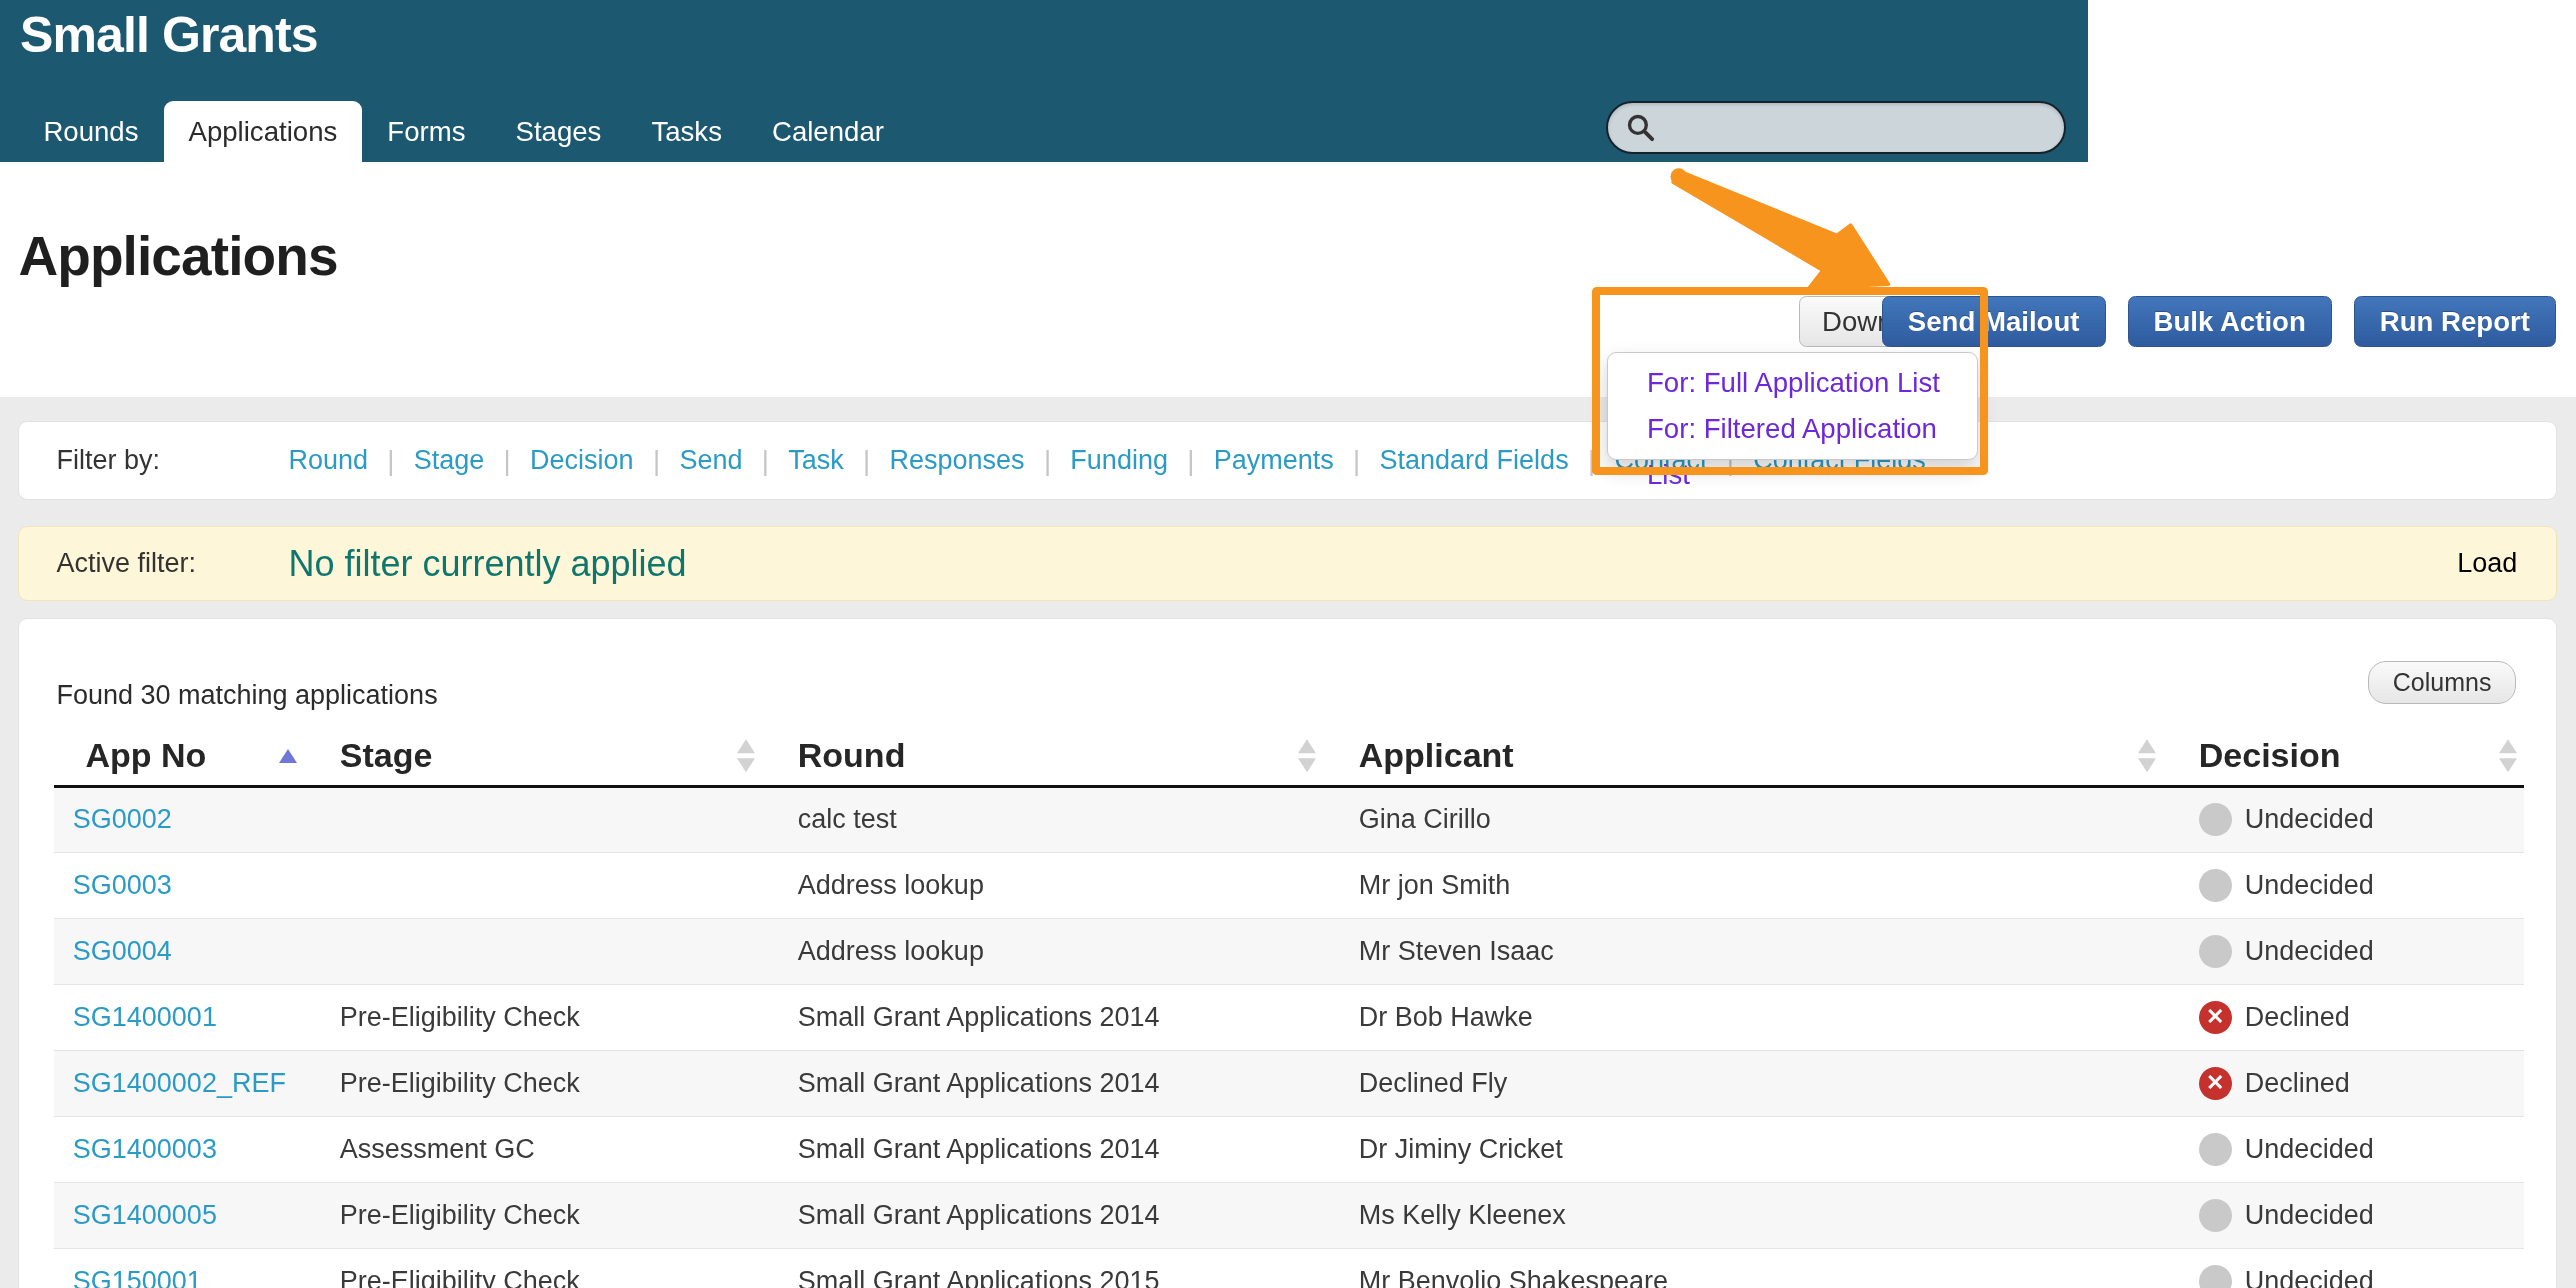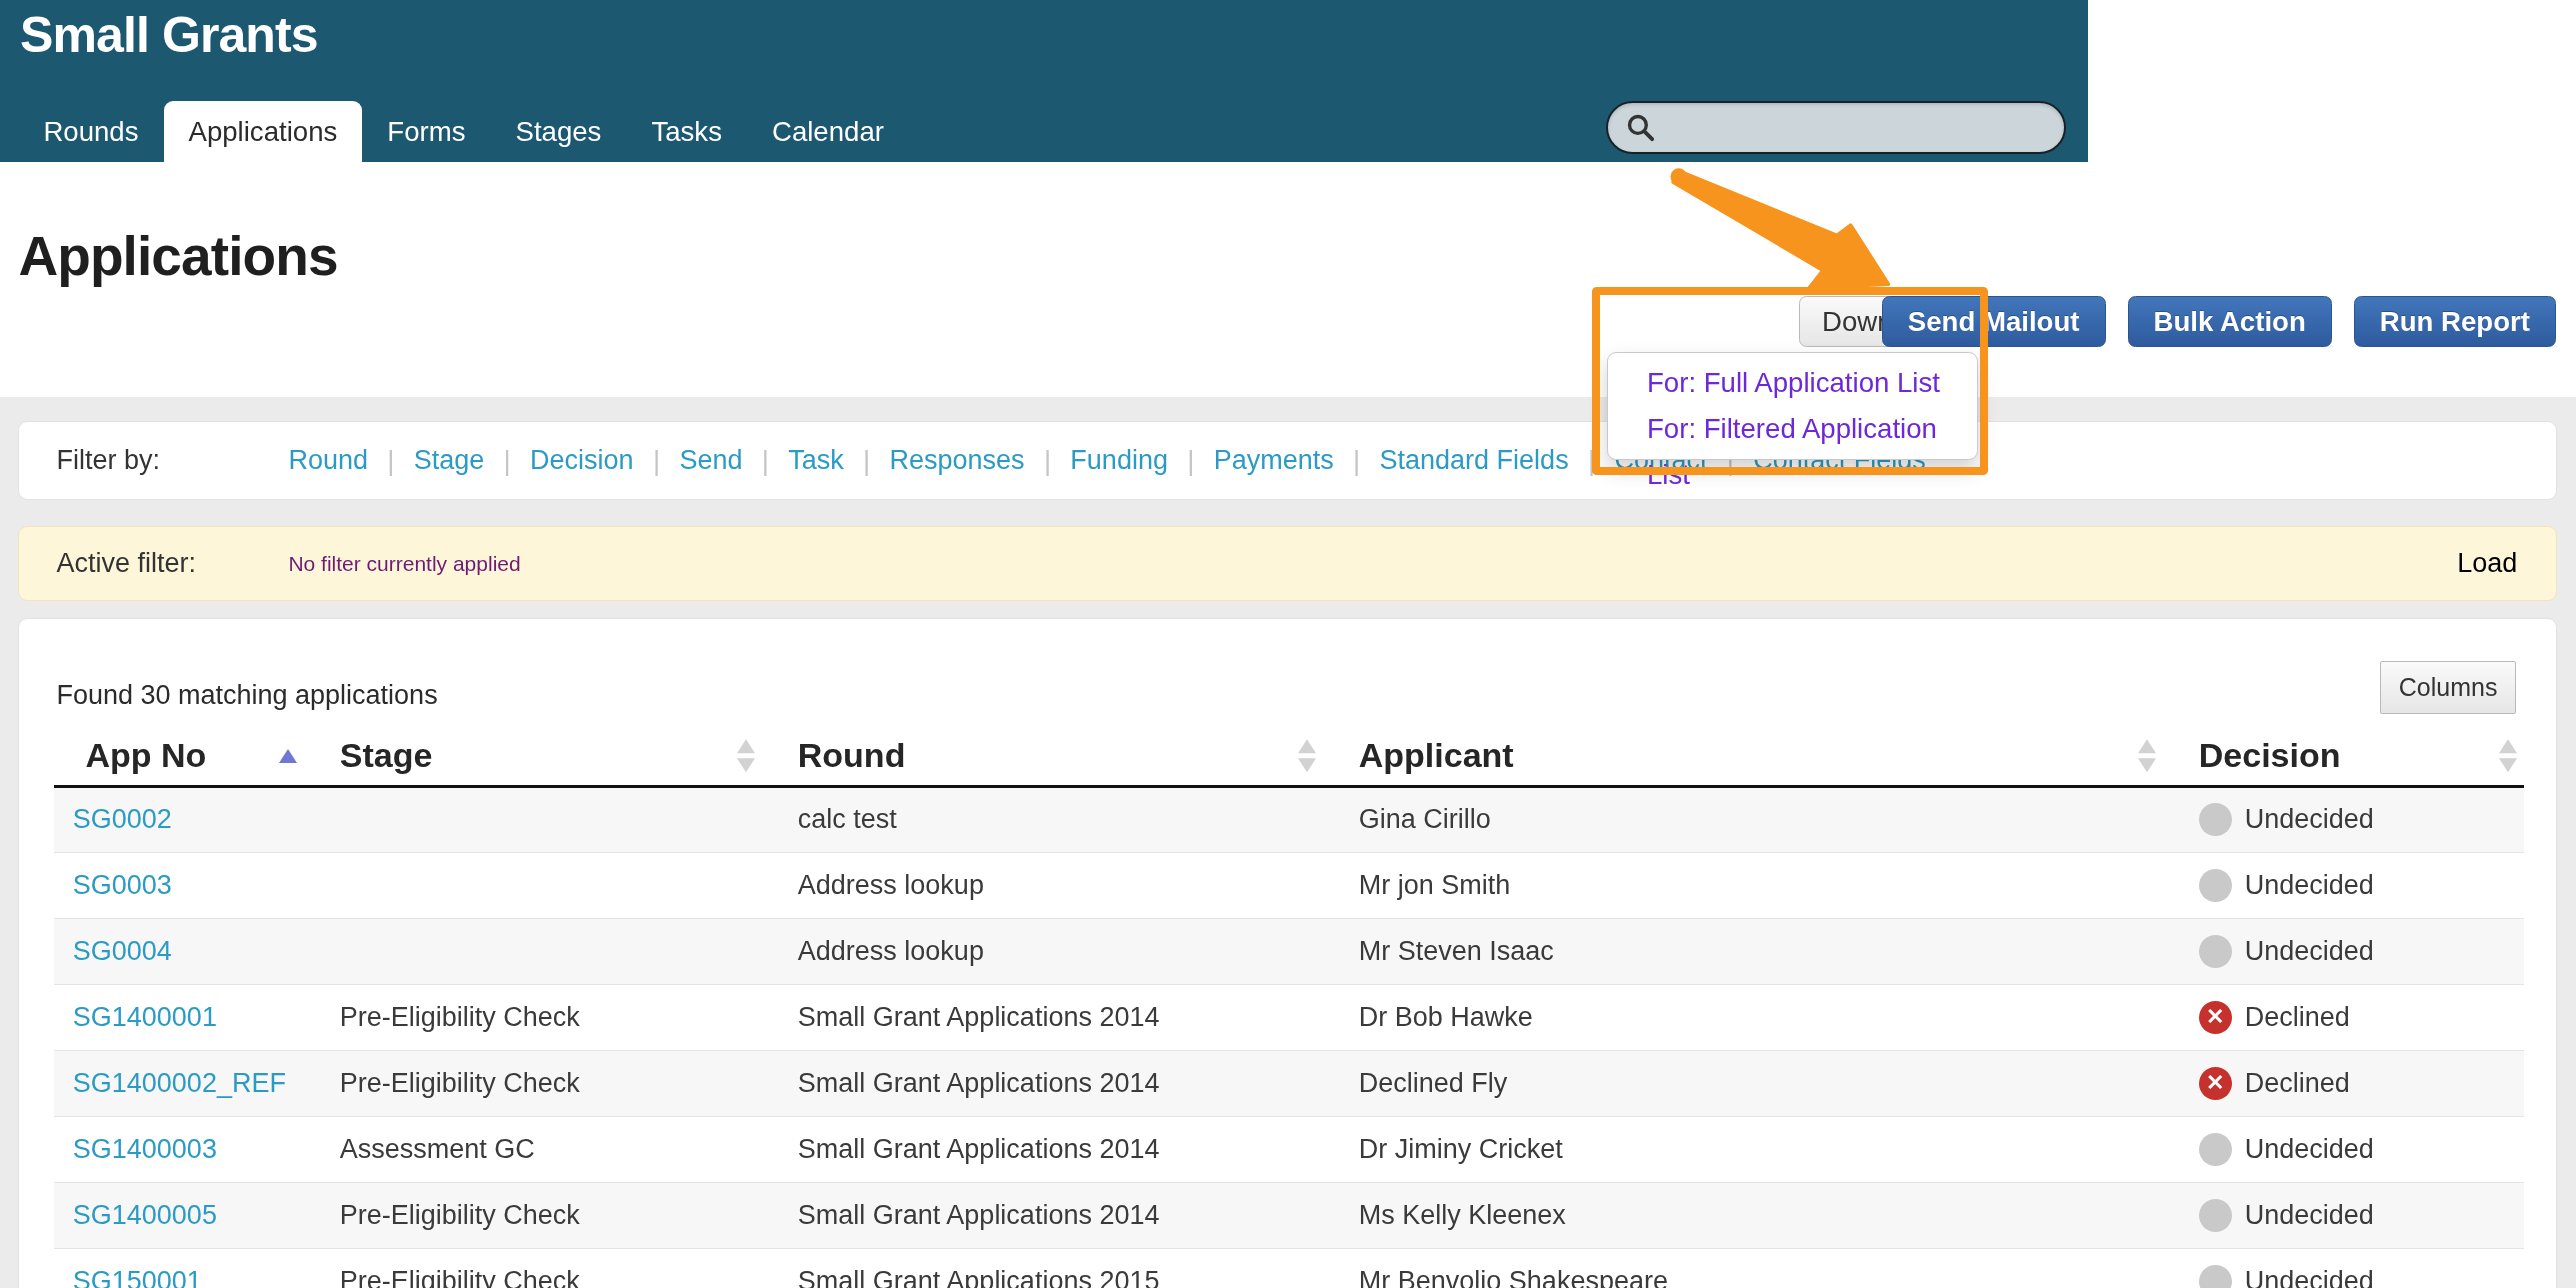--- a/index.html
+++ b/index.html
@@ -49,28 +49,28 @@
   .filter-card { position:absolute; left:18.4px; top:421px; width:2539px; height:79px; background:#fff;
     border:0.9px solid #e2e2e2; border-radius:9.2px; display:flex; align-items:center; padding-left:37px; }
   .filter-label { width:232px; font-size:27px; color:#333; }
   .filter-links { display:flex; align-items:center; font-size:27px; }
   .filter-links a { color:#2b9bc6; text-decoration:none; cursor:pointer; }
   .filter-sep { color:#c5c5c5; margin:0 19.3px; font-size:27.6px; }
 
   .active-filter { position:absolute; left:18.4px; top:526px; width:2539px; height:75px; background:#fdf6d8;
     border:0.9px solid #efe5bb; border-radius:9.2px; display:flex; align-items:center; padding:0 39px 0 37px; }
   .active-filter .filter-label { color:#333; }
-  .active-filter-value { flex:1; font-size:21px; color:#701a75; }
+  .active-filter-value { flex:1; font-size:36px; color:#0f766e; }
   .load-link { font-size:27px; color:#000000; cursor:pointer; }
 
   
   .table-card { position:absolute; left:18.4px; top:618px; width:2539px; height:708px; background:#fff;
     border:0.9px solid #e2e2e2; border-radius:9.2px; padding:0 35px; }
   .results-summary { position:absolute; left:37px; top:61px; font-size:27px; color:#2b2b2b; }
-  .columns-btn { position:absolute; right:40px; top:42px; height:53px; padding:0 18px; font-size:25px; border-radius:2px; }
+  .columns-btn { position:absolute; right:40px; top:42px; height:43px; padding:0 24px; font-size:25px; border-radius:18px; }
 
   table.apps { border-collapse:collapse; margin-top:108px; width:2469px; table-layout:fixed; }
   table.apps col.c1{width:267px} table.apps col.c2{width:458px} table.apps col.c3{width:561px}
   table.apps col.c4{width:840px} table.apps col.c5{width:344px}
   table.apps th { position:relative; text-align:left; font-size:34px; font-weight:bold; color:#262626;
     height:59px; padding-left:18.4px; border-bottom:3.7px solid #111; cursor:pointer; }
   table.apps th:first-child { padding-left:31px; }
   table.apps td { height:66px; font-size:27px; color:#3a3a3a; padding-left:18.4px; }
   table.apps tbody tr { border-top:1.8px solid #e4e4e4; }
   table.apps tbody tr:first-child { border-top:none; }

